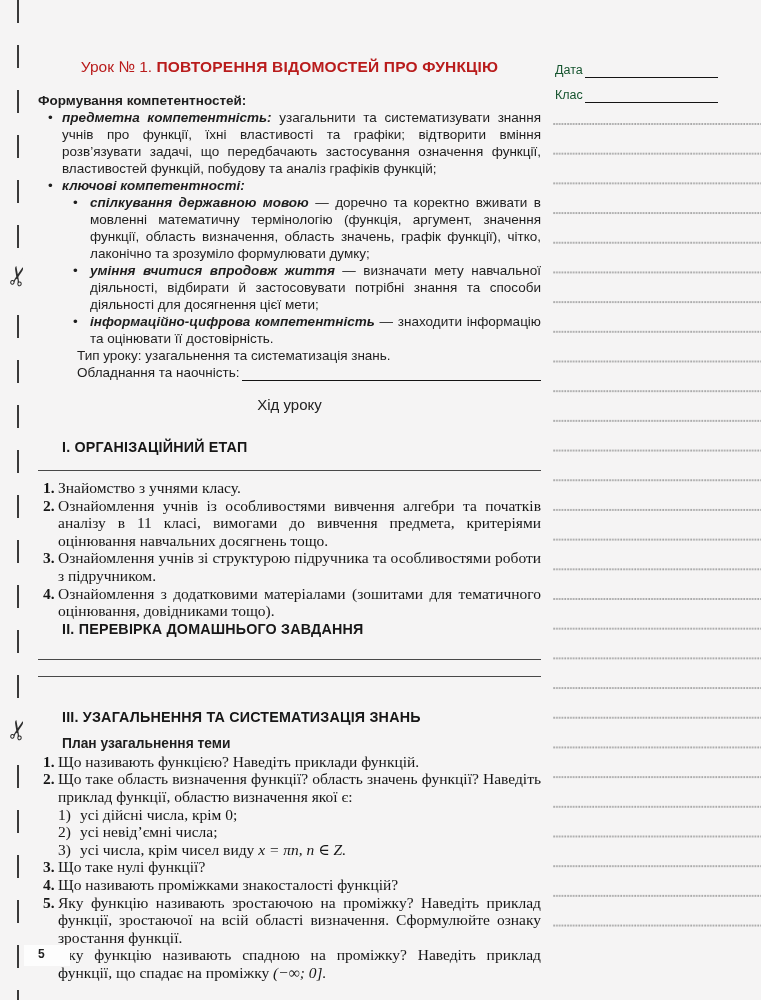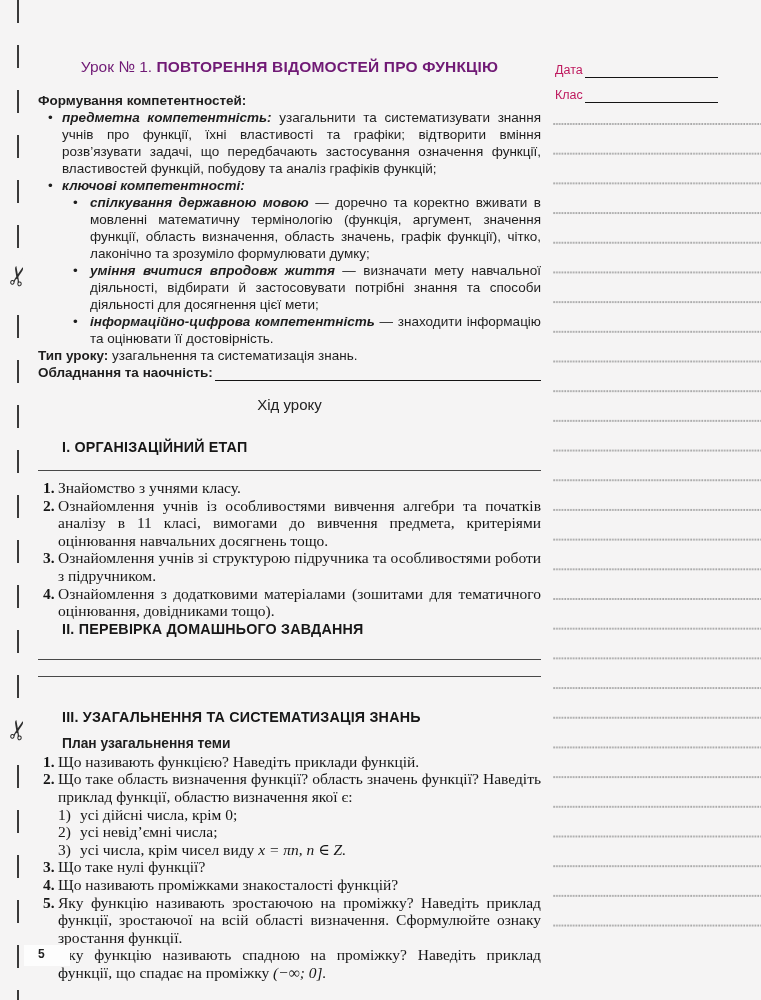--- a/index.html
+++ b/index.html
@@ -25,34 +25,34 @@
     background:#f5f4f4;
   }
   .scissors.s1{top:258px;}
   .scissors.s2{top:712px;}
   
   .main{
     position:absolute;left:38px;top:56px;width:503px;
   }
   .title{
     text-align:center;font-size:15.5px;line-height:22px;white-space:nowrap;
-    color:#701a75;
+    color:#b91c1c;
   }
   .title .t-bold{font-weight:bold;letter-spacing:.2px;}
   .comp{
     margin-top:14px;font-size:13.5px;line-height:17px;text-align:justify;
   }
   .comp-head{font-weight:bold;}
   .citem{position:relative;padding-left:24px;}
   .citem>.bullet{position:absolute;left:10px;top:0;}
   .citem2{position:relative;padding-left:28px;}
   .citem2>.bullet{position:absolute;left:11px;top:0;}
   .term{font-weight:bold;font-style:italic;}
   .line-flex{display:flex;align-items:flex-end;font-size:13.5px;line-height:17px;}
-  .bold-label{font-weight:bold;white-space:nowrap;}
+  .bold-label{font-weight:normal;white-space:nowrap;margin-left:39px;}
   .blank{flex:1;border-bottom:1.4px solid #141414;margin-left:2px;height:14px;}
   .hid{
     text-align:center;font-size:15px;line-height:18px;margin-top:15px;color:#222;
   }
   .stage{
     font-weight:bold;font-size:14.3px;line-height:18px;letter-spacing:.2px;
     margin-left:24px;color:#171717;
   }
   .stage.st1{margin-top:24px;}
   .stage.st2{}
@@ -72,21 +72,21 @@
   }
   .oitem{display:flex;}
   .onum{width:20px;flex:0 0 20px;font-weight:bold;padding-left:5px;box-sizing:border-box;}
   .otxt{flex:1;text-align:justify;}
   .sub{display:flex;text-align:left;}
   .subnum{flex:0 0 22px;}
   .math{font-style:italic;white-space:nowrap;}
   
   .meta-row{
     position:absolute;left:555px;width:163px;display:flex;align-items:flex-end;
-    font-size:12.5px;line-height:16px;color:#be185d;
+    font-size:12.5px;line-height:16px;color:#14532d;
   }
   .meta-row .blank{border-bottom:1.5px solid #141414;height:13px;}
   .meta-date{top:62px;}
   .meta-class{top:87px;}
   .dotted-area{
     position:absolute;left:553px;top:123px;width:208px;height:812px;
     background-image:radial-gradient(circle at 1.2px 1px,#a6a6a6 .7px,rgba(0,0,0,0) 1.3px);
     background-size:2.8px 29.7px;
   }
   

